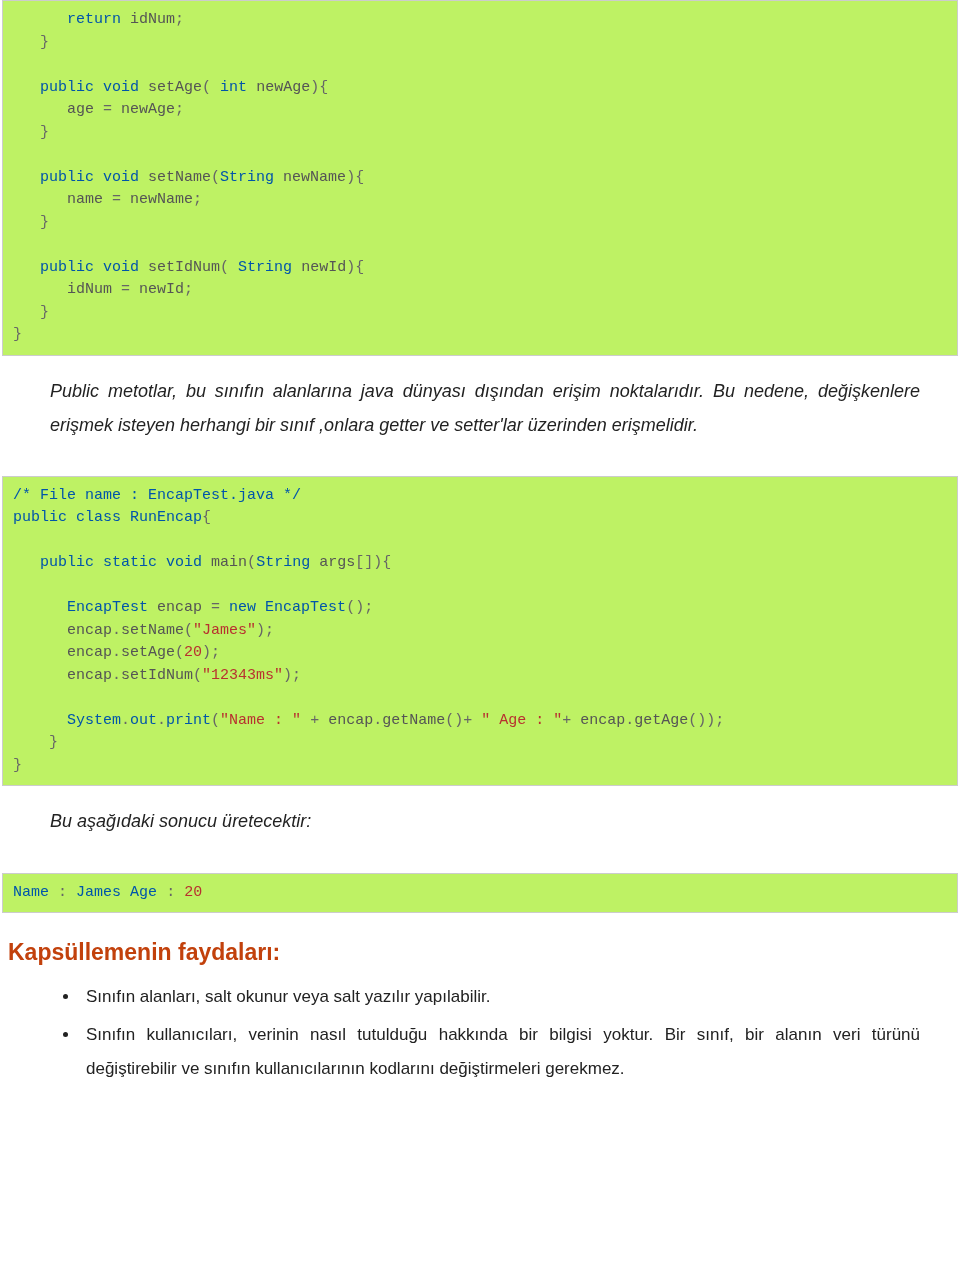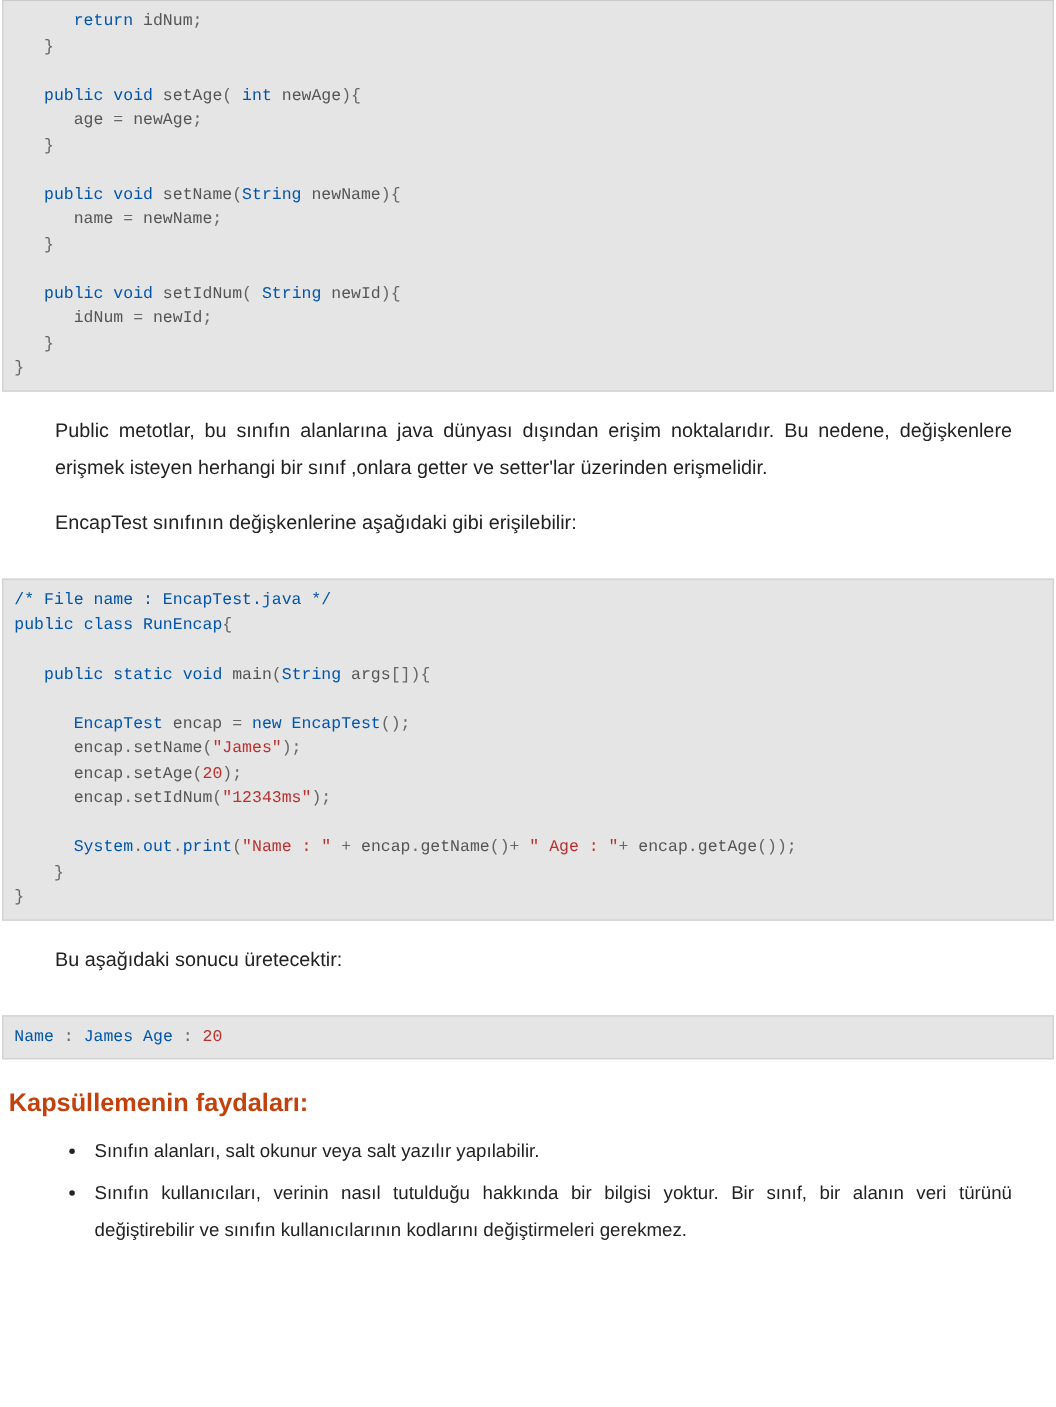--- a/index.html
+++ b/index.html
@@ -4,37 +4,37 @@
 <style>
   * { margin: 0; padding: 0; box-sizing: border-box; }
   body {
     font-family: Arial, Helvetica, sans-serif;
     background: #fff;
     width: 960px;
     padding: 0;
   }
   .code-block {
     border: 1px solid #ccc;
-    background: #e5e5e5;
+    background: #bef264;
     padding: 8px 10px;
     font-family: Consolas, 'Courier New', monospace;
     font-size: 15px;
     line-height: 1.5;
     white-space: pre;
     color: #555;
     margin: 0 2px;
   }
   .content-section {
     padding: 18px 40px 18px 50px;
     font-size: 18px;
     line-height: 1.9;
     color: #222;
     text-align: justify;
   }
-  .content-section p { margin-bottom: 16px; }
+  .content-section p { margin-bottom: 16px; font-style: italic; }
   .heading {
     padding: 4px 0 14px 8px;
     font-size: 23px;
     font-weight: bold;
     color: #c2410c;
   }
   ul.benefits {
     list-style: disc;
     padding: 0 40px 0 80px;
     font-size: 17px;
@@ -65,21 +65,20 @@
 <span><span>      name </span><span class="brace">=</span><span> newName</span><span class="brace">;</span></span>
 <span><span class="brace">   }</span></span>
 <span><span></span></span>
 <span><span>   </span><span class="kw-blue">public</span><span> </span><span class="kw-blue">void</span><span> setIdNum</span><span class="brace">(</span><span> </span><span class="kw-blue">String</span><span> newId</span><span class="brace">){</span></span>
 <span><span>      idNum </span><span class="brace">=</span><span> newId</span><span class="brace">;</span></span>
 <span><span class="brace">   }</span></span>
 <span><span class="brace">}</span></span></div>
 
 <div class="content-section">
   <p>Public metotlar, bu sınıfın alanlarına java dünyası dışından erişim noktalarıdır. Bu nedene, değişkenlere erişmek isteyen herhangi bir sınıf ,onlara getter ve setter'lar üzerinden erişmelidir.</p>
-  <p>EncapTest sınıfının değişkenlerine aşağıdaki gibi erişilebilir:</p>
 </div>
 
 <div class="code-block"><span><span class="kw-blue">/* File name : EncapTest.java */</span></span>
 <span><span class="kw-blue">public</span><span> </span><span class="kw-blue">class</span><span> </span><span class="kw-blue">RunEncap</span><span class="brace">{</span></span>
 <span><span></span></span>
 <span><span>   </span><span class="kw-blue">public</span><span> </span><span class="kw-blue">static</span><span> </span><span class="kw-blue">void</span><span> main</span><span class="brace">(</span><span class="kw-blue">String</span><span> args</span><span class="brace">[]){</span></span>
 <span><span></span></span>
 <span><span>      </span><span class="kw-blue">EncapTest</span><span> encap </span><span class="brace">=</span><span> </span><span class="kw-blue">new</span><span> </span><span class="kw-blue">EncapTest</span><span class="brace">();</span></span>
 <span><span>      encap</span><span class="brace">.</span><span>setName</span><span class="brace">(</span><span class="str-red">"James"</span><span class="brace">);</span></span>
 <span><span>      encap</span><span class="brace">.</span><span>setAge</span><span class="brace">(</span><span class="num-red">20</span><span class="brace">);</span></span>

